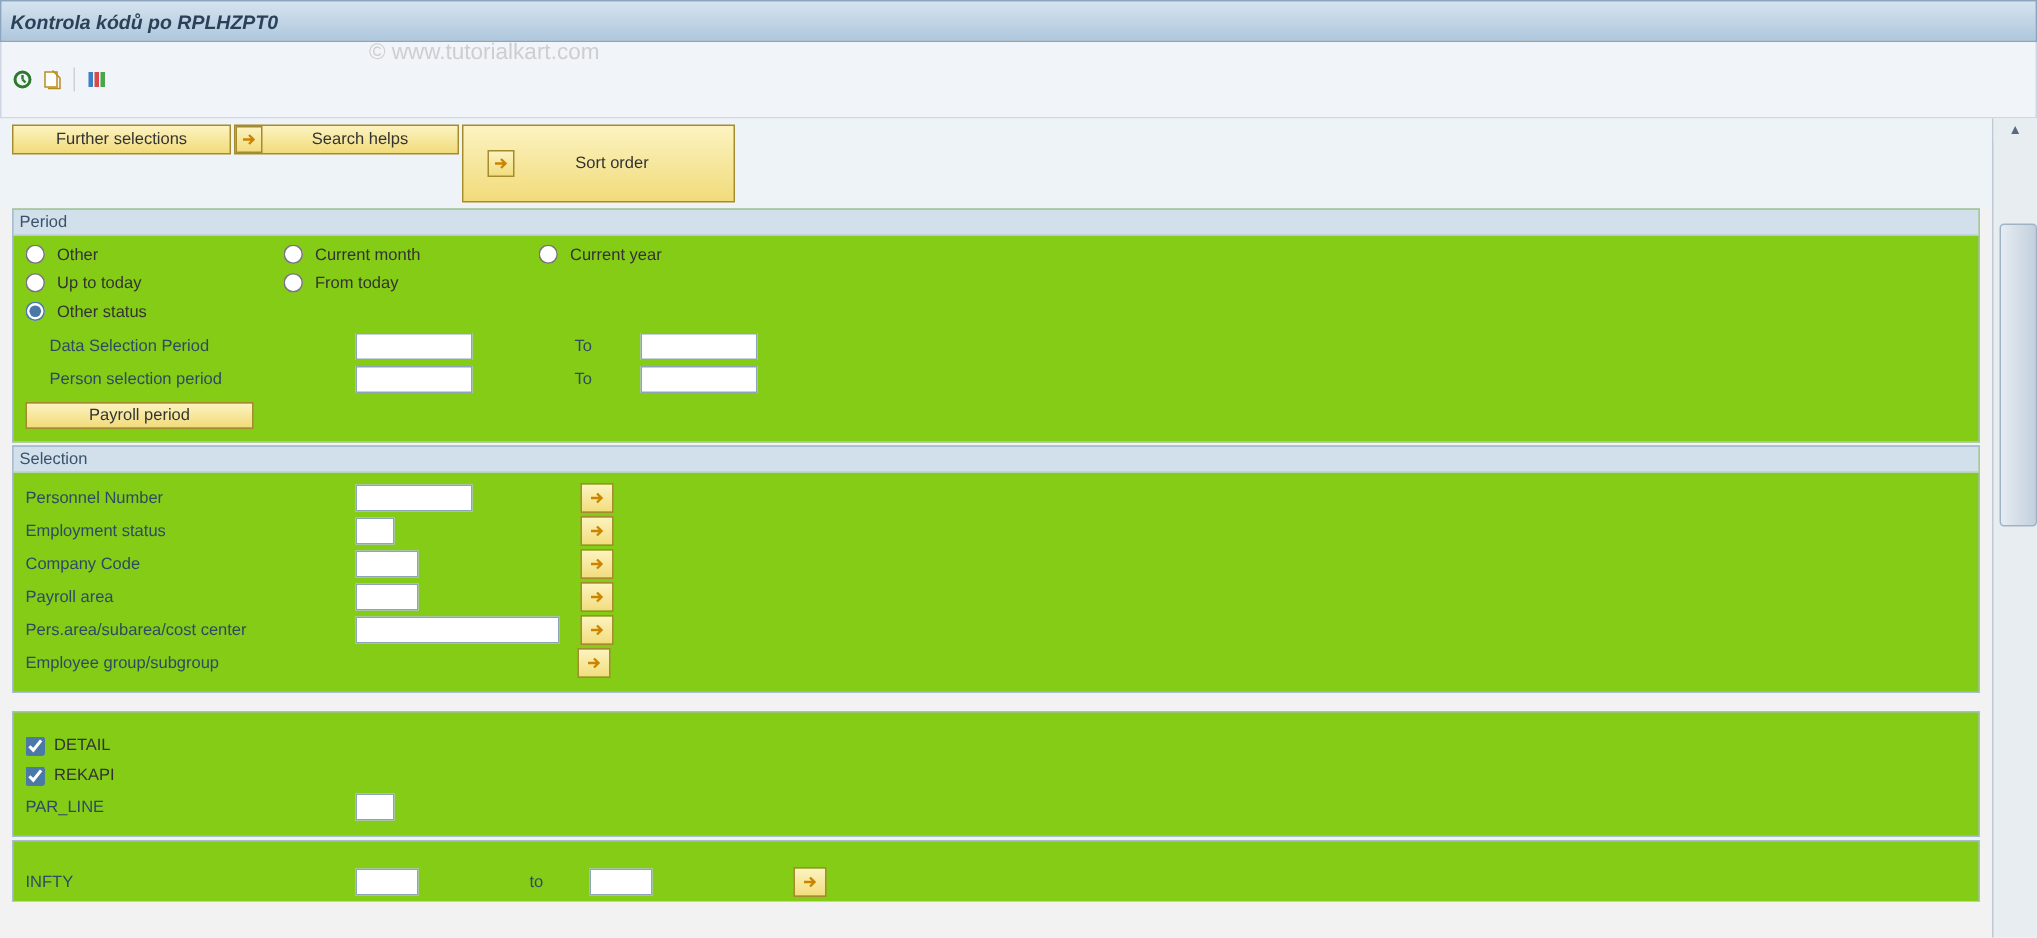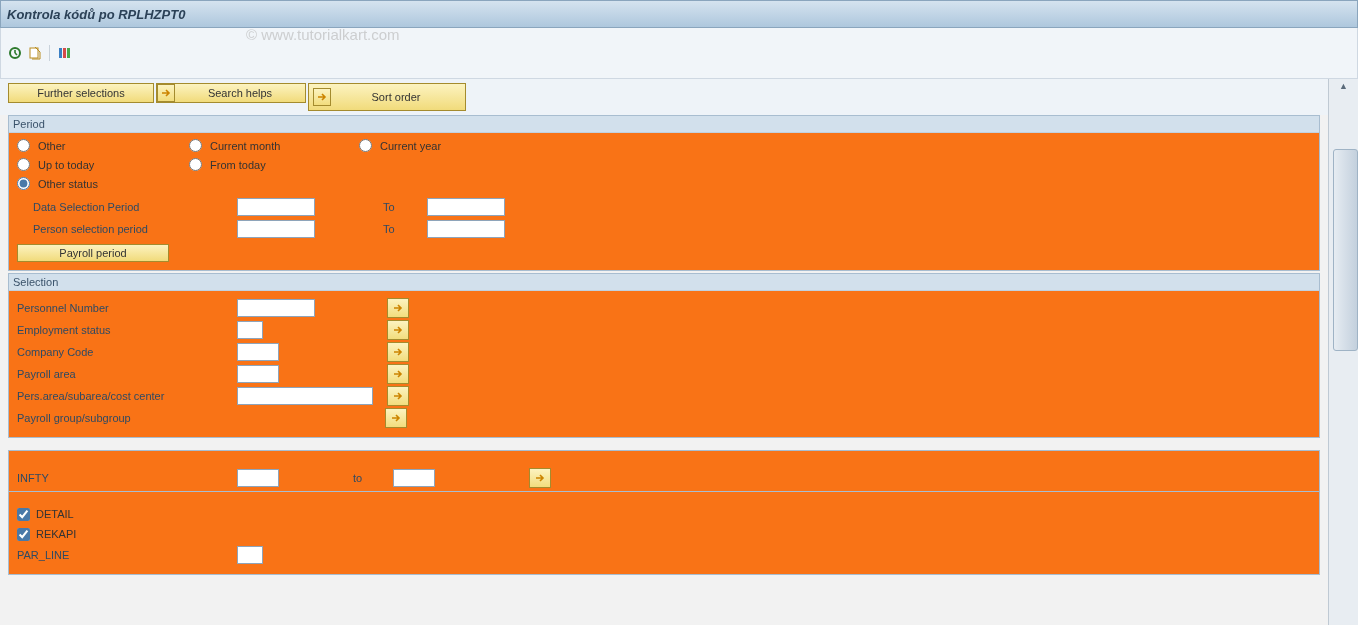--- a/index.html
+++ b/index.html
@@ -113,21 +113,21 @@
     border: 1px solid #a48b2e;
     display: inline-flex;
     align-items:center;
     justify-content:center;
     margin-right: 0px;
   }
   .yellow-arrow svg, .arrow-btn svg { display:block; }
   .group {
     margin: 0 8px 2px 8px;
     border: 1px solid #a8bdd0;
-    background: #f97316;
+    background: #84cc16;
     position: relative;
   }
   .group-title {
     position: relative;
     top: 0;
     left: 0;
     font-size: 11px;
     color: #3a526a;
     padding: 2px 4px 2px 4px;
     border-bottom: 1px solid #c1d1df;
@@ -252,21 +252,21 @@
     <span>Further selections</span>
   </div>
   <div class="top-btn" style="padding:0; min-width:148px;">
     <span class="yellow-arrow">
       <svg width="10" height="10">
               <path d="M1 5 L7 5 M5 2 L8 5 L5 8" fill="none" stroke="#cc8400" stroke-width="1.6"></path>
             </svg>
     </span>
     <span style="flex:1;text-align:center;">Search helps</span>
   </div>
-  <div class="top-btn" style="padding:4px; min-width:148px;">
+  <div class="top-btn" style="padding:16px; min-width:148px;">
     <span class="yellow-arrow">
       <svg width="10" height="10">
               <path d="M1 5 L7 5 M5 2 L8 5 L5 8" fill="none" stroke="#cc8400" stroke-width="1.6"></path>
             </svg>
     </span>
     <span style="flex:1;text-align:center;">Sort order</span>
   </div>
 </div>
 
 <div class="group">
@@ -379,68 +379,68 @@
       <span class="sel-label">Pers.area/subarea/cost center</span>
       <input class="txt w130" style="">
       <span style="width:4px;"></span>
       <span class="arrow-btn arrow-col">
               <svg width="10" height="10">
                 <path d="M1 5 L7 5 M5 2 L8 5 L5 8" fill="none" stroke="#cc8400" stroke-width="1.6"></path>
               </svg>
             </span>
     </div>
     <div class="sel-row">
-      <span class="sel-label">Payroll group/subgroup</span>
+      <span class="sel-label">Employee group/subgroup</span>
       <span style="width:138px;"></span>
       <span class="arrow-btn arrow-col">
               <svg width="10" height="10">
                 <path d="M1 5 L7 5 M5 2 L8 5 L5 8" fill="none" stroke="#cc8400" stroke-width="1.6"></path>
               </svg>
             </span>
     </div>
   </div>
 </div>
 
 <div style="height:10px;"></div>
+
+<div class="group">
+  <div class="group-body" style="padding-top:12px;">
+    <div class="chk-row">
+      <input type="checkbox" checked="" style="">
+      <span>DETAIL</span>
+    </div>
+    <div class="chk-row">
+      <input type="checkbox" checked="" style="">
+      <span>REKAPI</span>
+    </div>
+    <div class="sel-row">
+      <span class="sel-label">PAR_LINE</span>
+      <input class="txt w20" style="">
+    </div>
+  </div>
+</div>
 
 <div class="group" style="margin-bottom:0; border-bottom:none;">
   <div class="group-body" style="padding-top:16px; padding-bottom:2px;">
     <div class="sel-row">
       <span class="sel-label">INFTY</span>
       <input class="txt w36" style="">
       <span style="width:74px;"></span>
       <span style="width:40px;color:#2f4a63;">to</span>
       <input class="txt w36" style="">
       <span style="width:94px;"></span>
       <span class="arrow-btn">
               <svg width="10" height="10">
                 <path d="M1 5 L7 5 M5 2 L8 5 L5 8" fill="none" stroke="#cc8400" stroke-width="1.6"></path>
               </svg>
             </span>
     </div>
   </div>
 </div>
 
-<div class="group">
-  <div class="group-body" style="padding-top:12px;">
-    <div class="chk-row">
-      <input type="checkbox" checked="" style="">
-      <span>DETAIL</span>
-    </div>
-    <div class="chk-row">
-      <input type="checkbox" checked="" style="">
-      <span>REKAPI</span>
-    </div>
-    <div class="sel-row">
-      <span class="sel-label">PAR_LINE</span>
-      <input class="txt w20" style="">
-    </div>
-  </div>
-</div>
-
 </div>
 
 <div class="scroll-track" style="height:560px;">
   <div class="scroll-up">▲</div>
   <div class="scroll-thumb"></div>
   <div class="scroll-down" style="position:absolute;bottom:0;left:0;right:0;">▼</div>
 </div>
 </div>
 
 </body></html>

